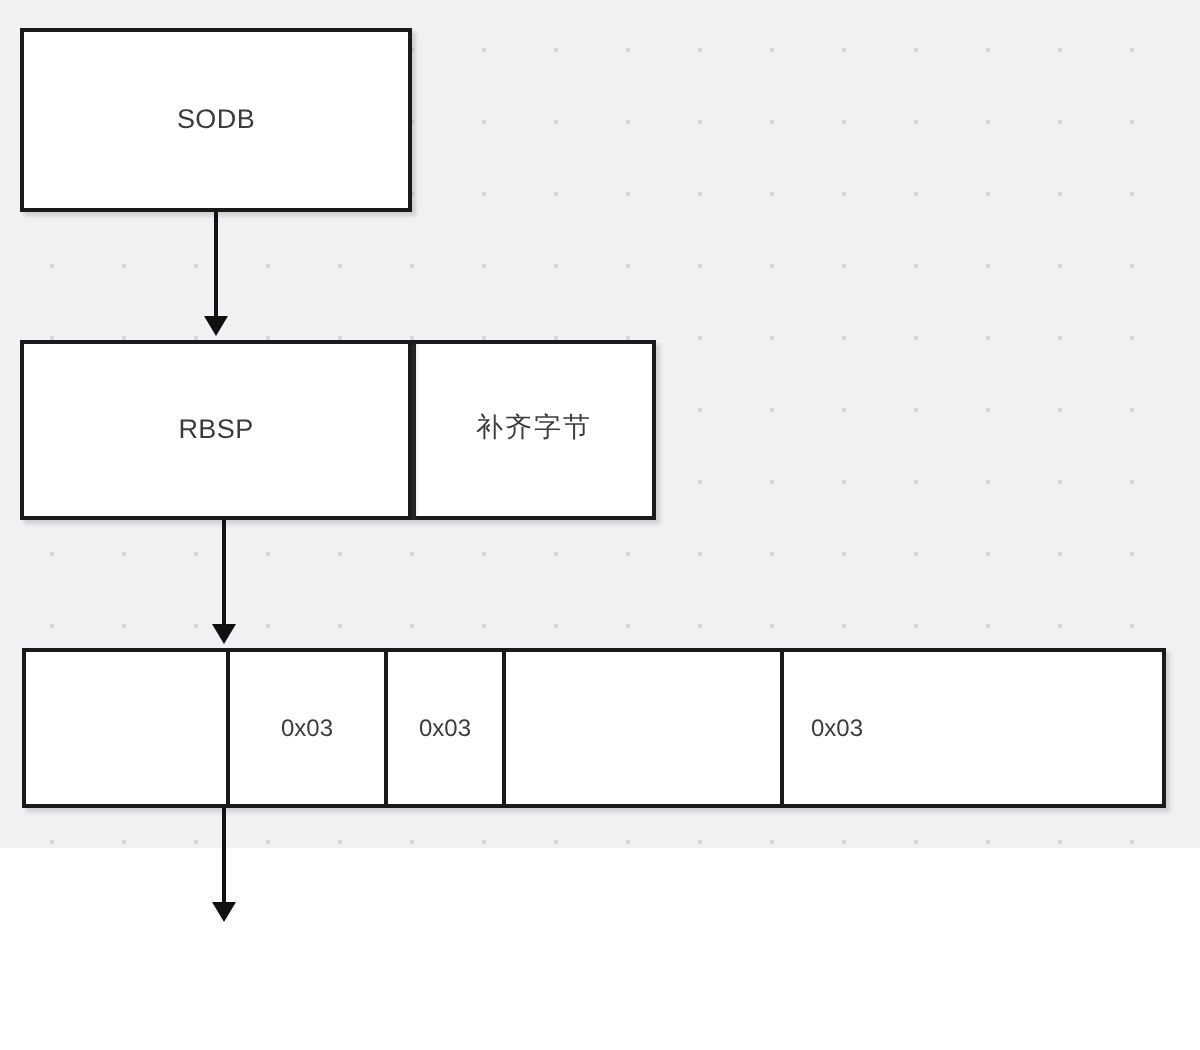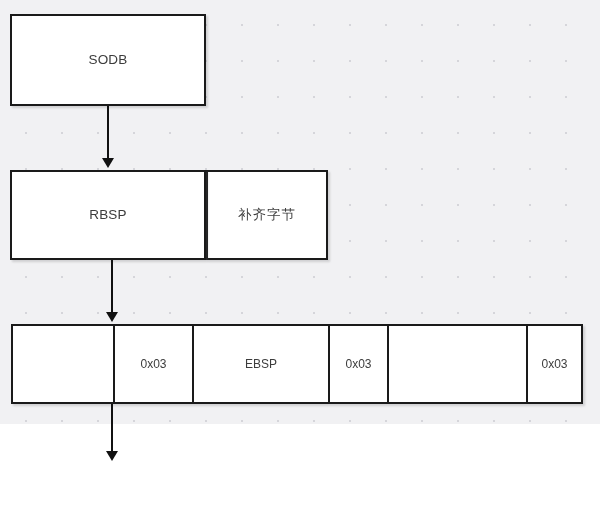--- a/index.html
+++ b/index.html
@@ -125,23 +125,20 @@
     <div class="head" style="top:52px;"></div>
   </div>
 
   <div class="row" style="left:11px; top:324px; width:572px; height:80px;">
     <div class="cell" style="width:102px;">
       <span class="label"></span>
     </div>
     <div class="cell" style="width:79px;">
       <span class="label">0x03</span>
     </div>
-    <div class="cell" style="width:136px;">
-      <span class="label">EBSP</span>
-    </div>
     <div class="cell" style="width:59px;">
       <span class="label">0x03</span>
     </div>
     <div class="cell" style="width:139px;">
       <span class="label"></span>
     </div>
     <div class="cell" style="width:53px;">
       <span class="label">0x03</span>
     </div>
   </div>

